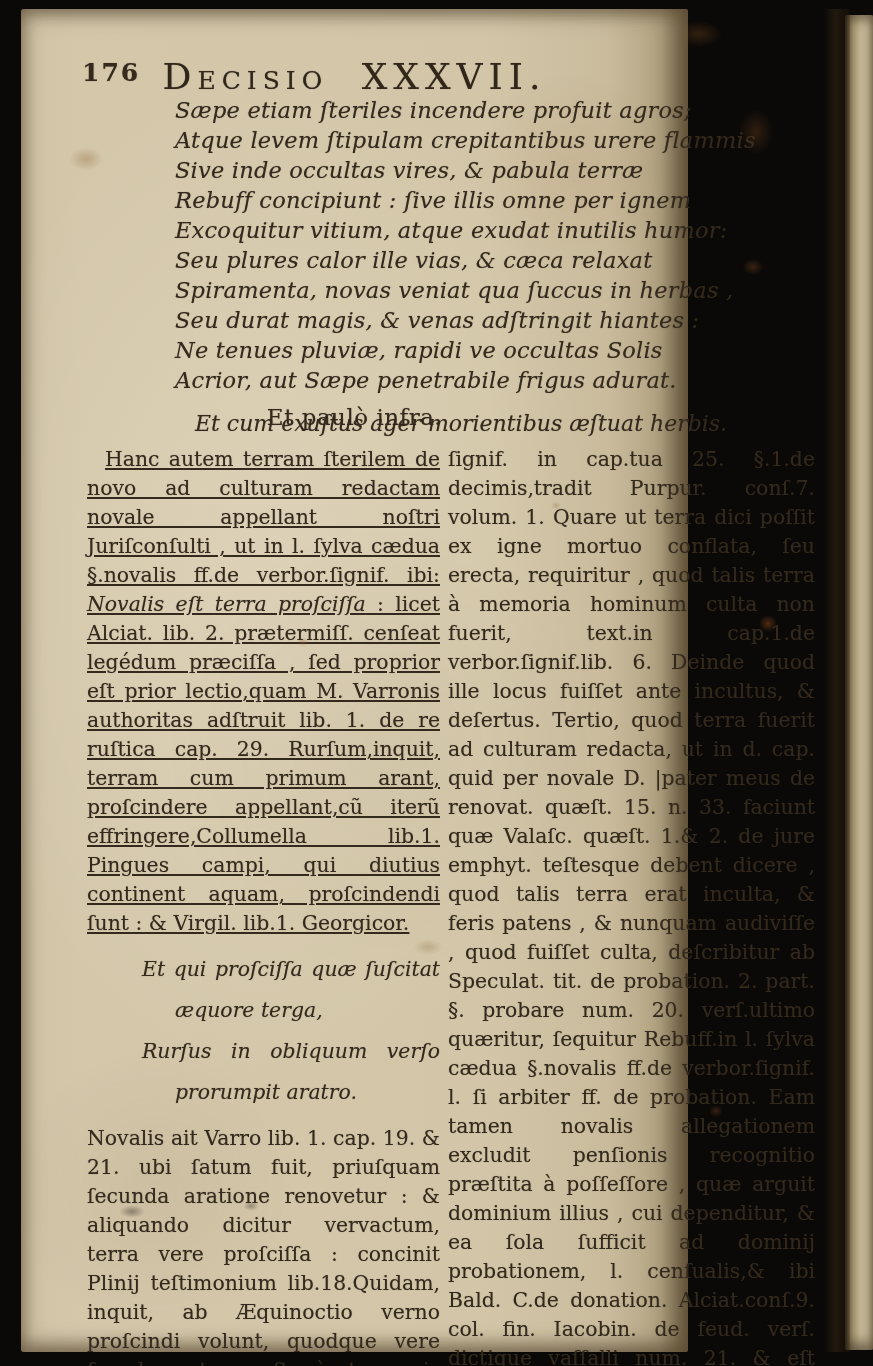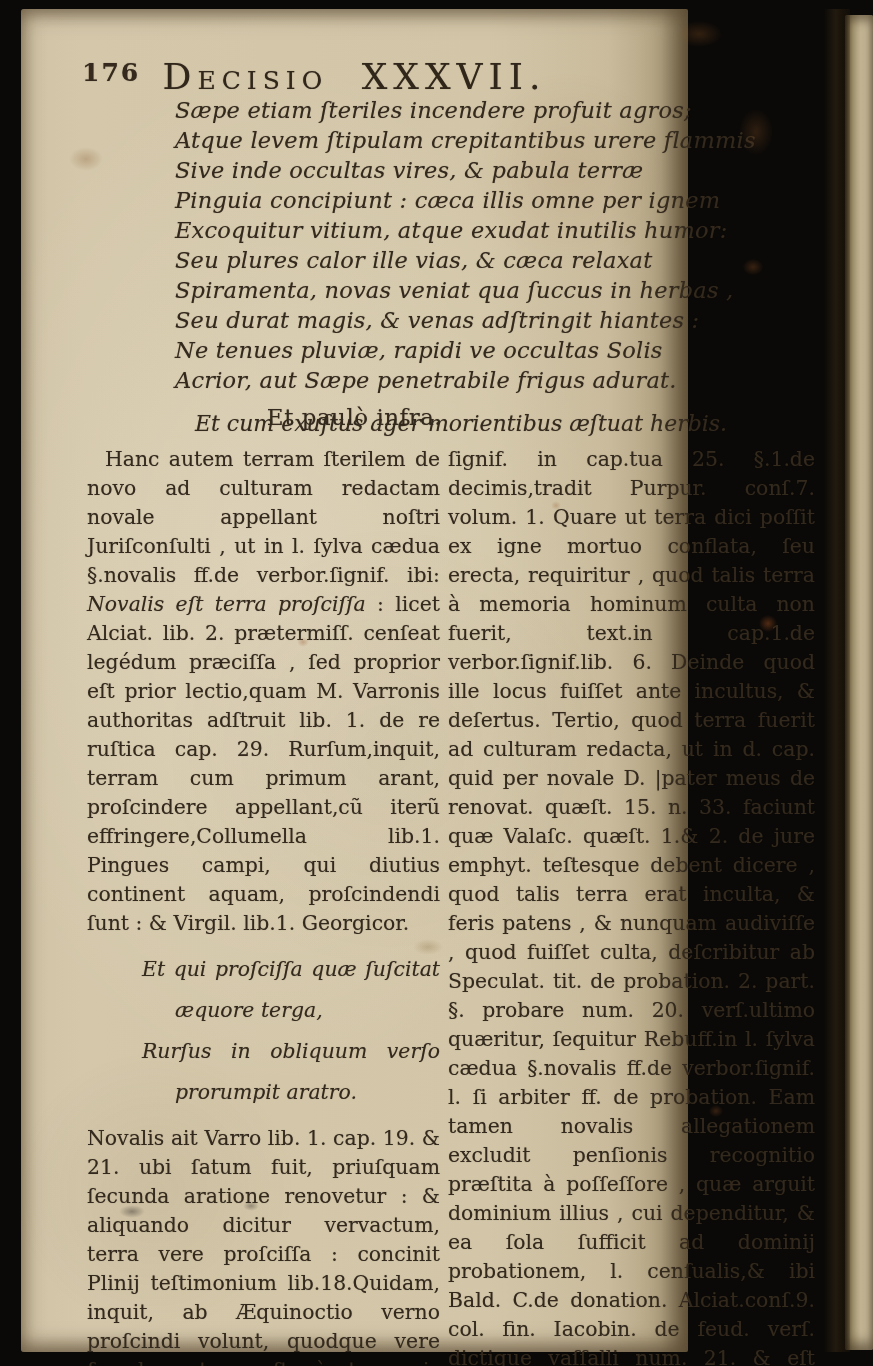--- a/index.html
+++ b/index.html
@@ -60,21 +60,21 @@
     text-shadow:0 0 1px rgba(51,41,29,0.4);
   }
   .col{
     position:absolute;top:436px;
     font-size:20.4px;line-height:29px;text-align:justify;
     color:#33291d;text-shadow:0 0 1px rgba(51,41,29,0.38);
   }
   .col-left{left:66px;width:353px;}
   .col-right{left:427px;width:367px;}
   .col p{margin:0;}
-  .indent-first{text-indent:18px;}
+  .indent-first{text-indent:18px;text-decoration:underline;}
   .col-verse{margin:11px 0 11px 0;font-style:italic;}
   .col-verse .vline{padding-left:88px;text-indent:-33px;line-height:41px;}
   .stain{position:absolute;border-radius:50%;pointer-events:none;}
   .noise{
     position:absolute;inset:0;pointer-events:none;border-radius:3px;
     background:
       radial-gradient(circle 140px at 82% 12%, rgba(150,100,55,0.10), rgba(150,100,55,0) 70%),
       radial-gradient(circle 200px at 20% 88%, rgba(120,95,60,0.08), rgba(120,95,60,0) 70%),
       radial-gradient(circle 300px at 55% 55%, rgba(110,90,55,0.05), rgba(110,90,55,0) 75%);
   }
@@ -85,21 +85,21 @@
 <div class="page">
   <div class="noise"></div>
 
   <div class="pagenum">176</div>
   <div class="running-head">Decisio XXXVII.</div>
 
   <div class="opening-verse">
     <div>Sæpe etiam ſteriles incendere profuit agros;</div>
     <div>Atque levem ſtipulam crepitantibus urere flammis</div>
     <div>Sive inde occultas vires, &amp; pabula terræ</div>
-    <div>Pinguia concipiunt : cæca illis omne per ignem</div>
+    <div>Rebuff concipiunt : ſive illis omne per ignem</div>
     <div>Excoquitur vitium, atque exudat inutilis humor:</div>
     <div>Seu plures calor ille vias, &amp; cæca relaxat</div>
     <div>Spiramenta, novas veniat qua ſuccus in herbas ,</div>
     <div>Seu durat magis, &amp; venas adſtringit hiantes :</div>
     <div>Ne tenues pluviæ, rapidi ve occultas Solis</div>
     <div>Acrior, aut Sæpe penetrabile frigus adurat.</div>
   </div>
 
   <div class="interlude">Et paulò infra.</div>
   <div class="interlude-verse">Et cum exuſtus ager morientibus æſtuat herbis.</div>

